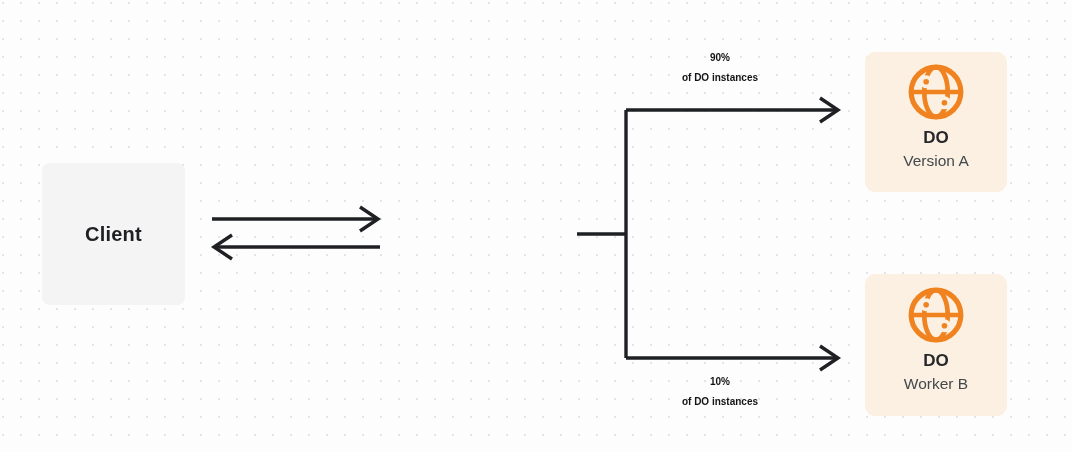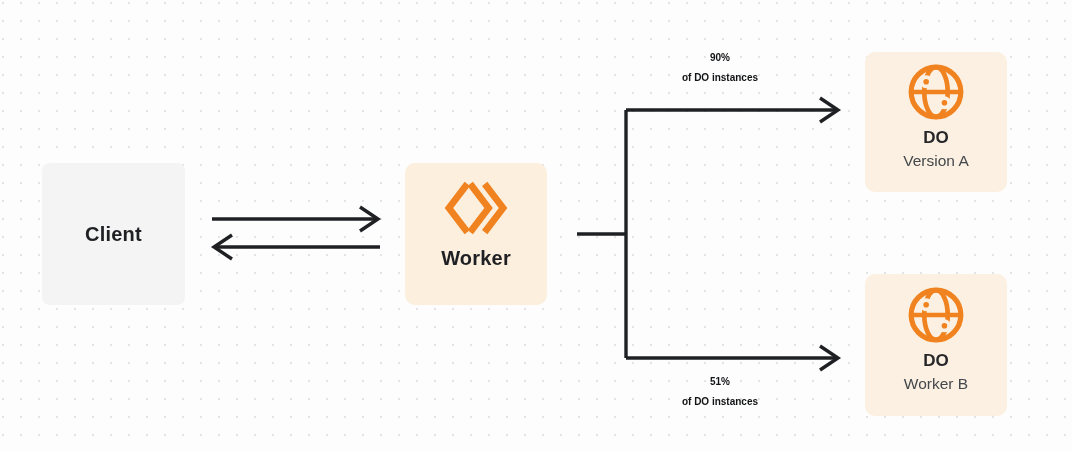--- a/index.html
+++ b/index.html
@@ -128,38 +128,28 @@
     <g stroke="#1f2023" stroke-width="3.4">
       <path d="M626 358 H836"></path>
       <path d="M820 346 L838 358 L820 370"></path>
     </g>
   </svg>
 
   <div class="node node-client">
     <span class="node-title">Client</span>
   </div>
 
-  <div class="node node-worker">
-    <span class="icon-wrap">
-      <svg width="64" height="58" viewBox="0 0 66 60" fill="none" stroke="#f0821f" stroke-width="7" stroke-linejoin="miter">
-        <polyline points="24,5 5,30 24,55"></polyline>
-        <polyline points="27,5 46,30 27,55"></polyline>
-        <polyline points="42,5 61,30 42,55"></polyline>
-      </svg>
-    </span>
-    <span class="node-title">Worker</span>
-  </div>
 
   <div class="branch-label branch-label-top">
     <div>90%</div>
     <div>of DO instances</div>
   </div>
 
   <div class="branch-label branch-label-bottom">
-    <div>51%</div>
+    <div>10%</div>
     <div>of DO instances</div>
   </div>
 
   <div class="node node-do-a">
     <span class="icon-wrap">
       <svg width="60" height="60" viewBox="0 0 64 64" fill="none" stroke="#f0821f" stroke-width="5">
         <circle cx="32" cy="32" r="26.5" stroke-width="5.5"></circle>
         <ellipse cx="32" cy="32" rx="12.5" ry="26.5"></ellipse>
         <line x1="6" y1="32" x2="58" y2="32"></line>
         <circle cx="21.5" cy="21" r="5" fill="#f0821f" stroke="#fbf0e1" stroke-width="4"></circle>

